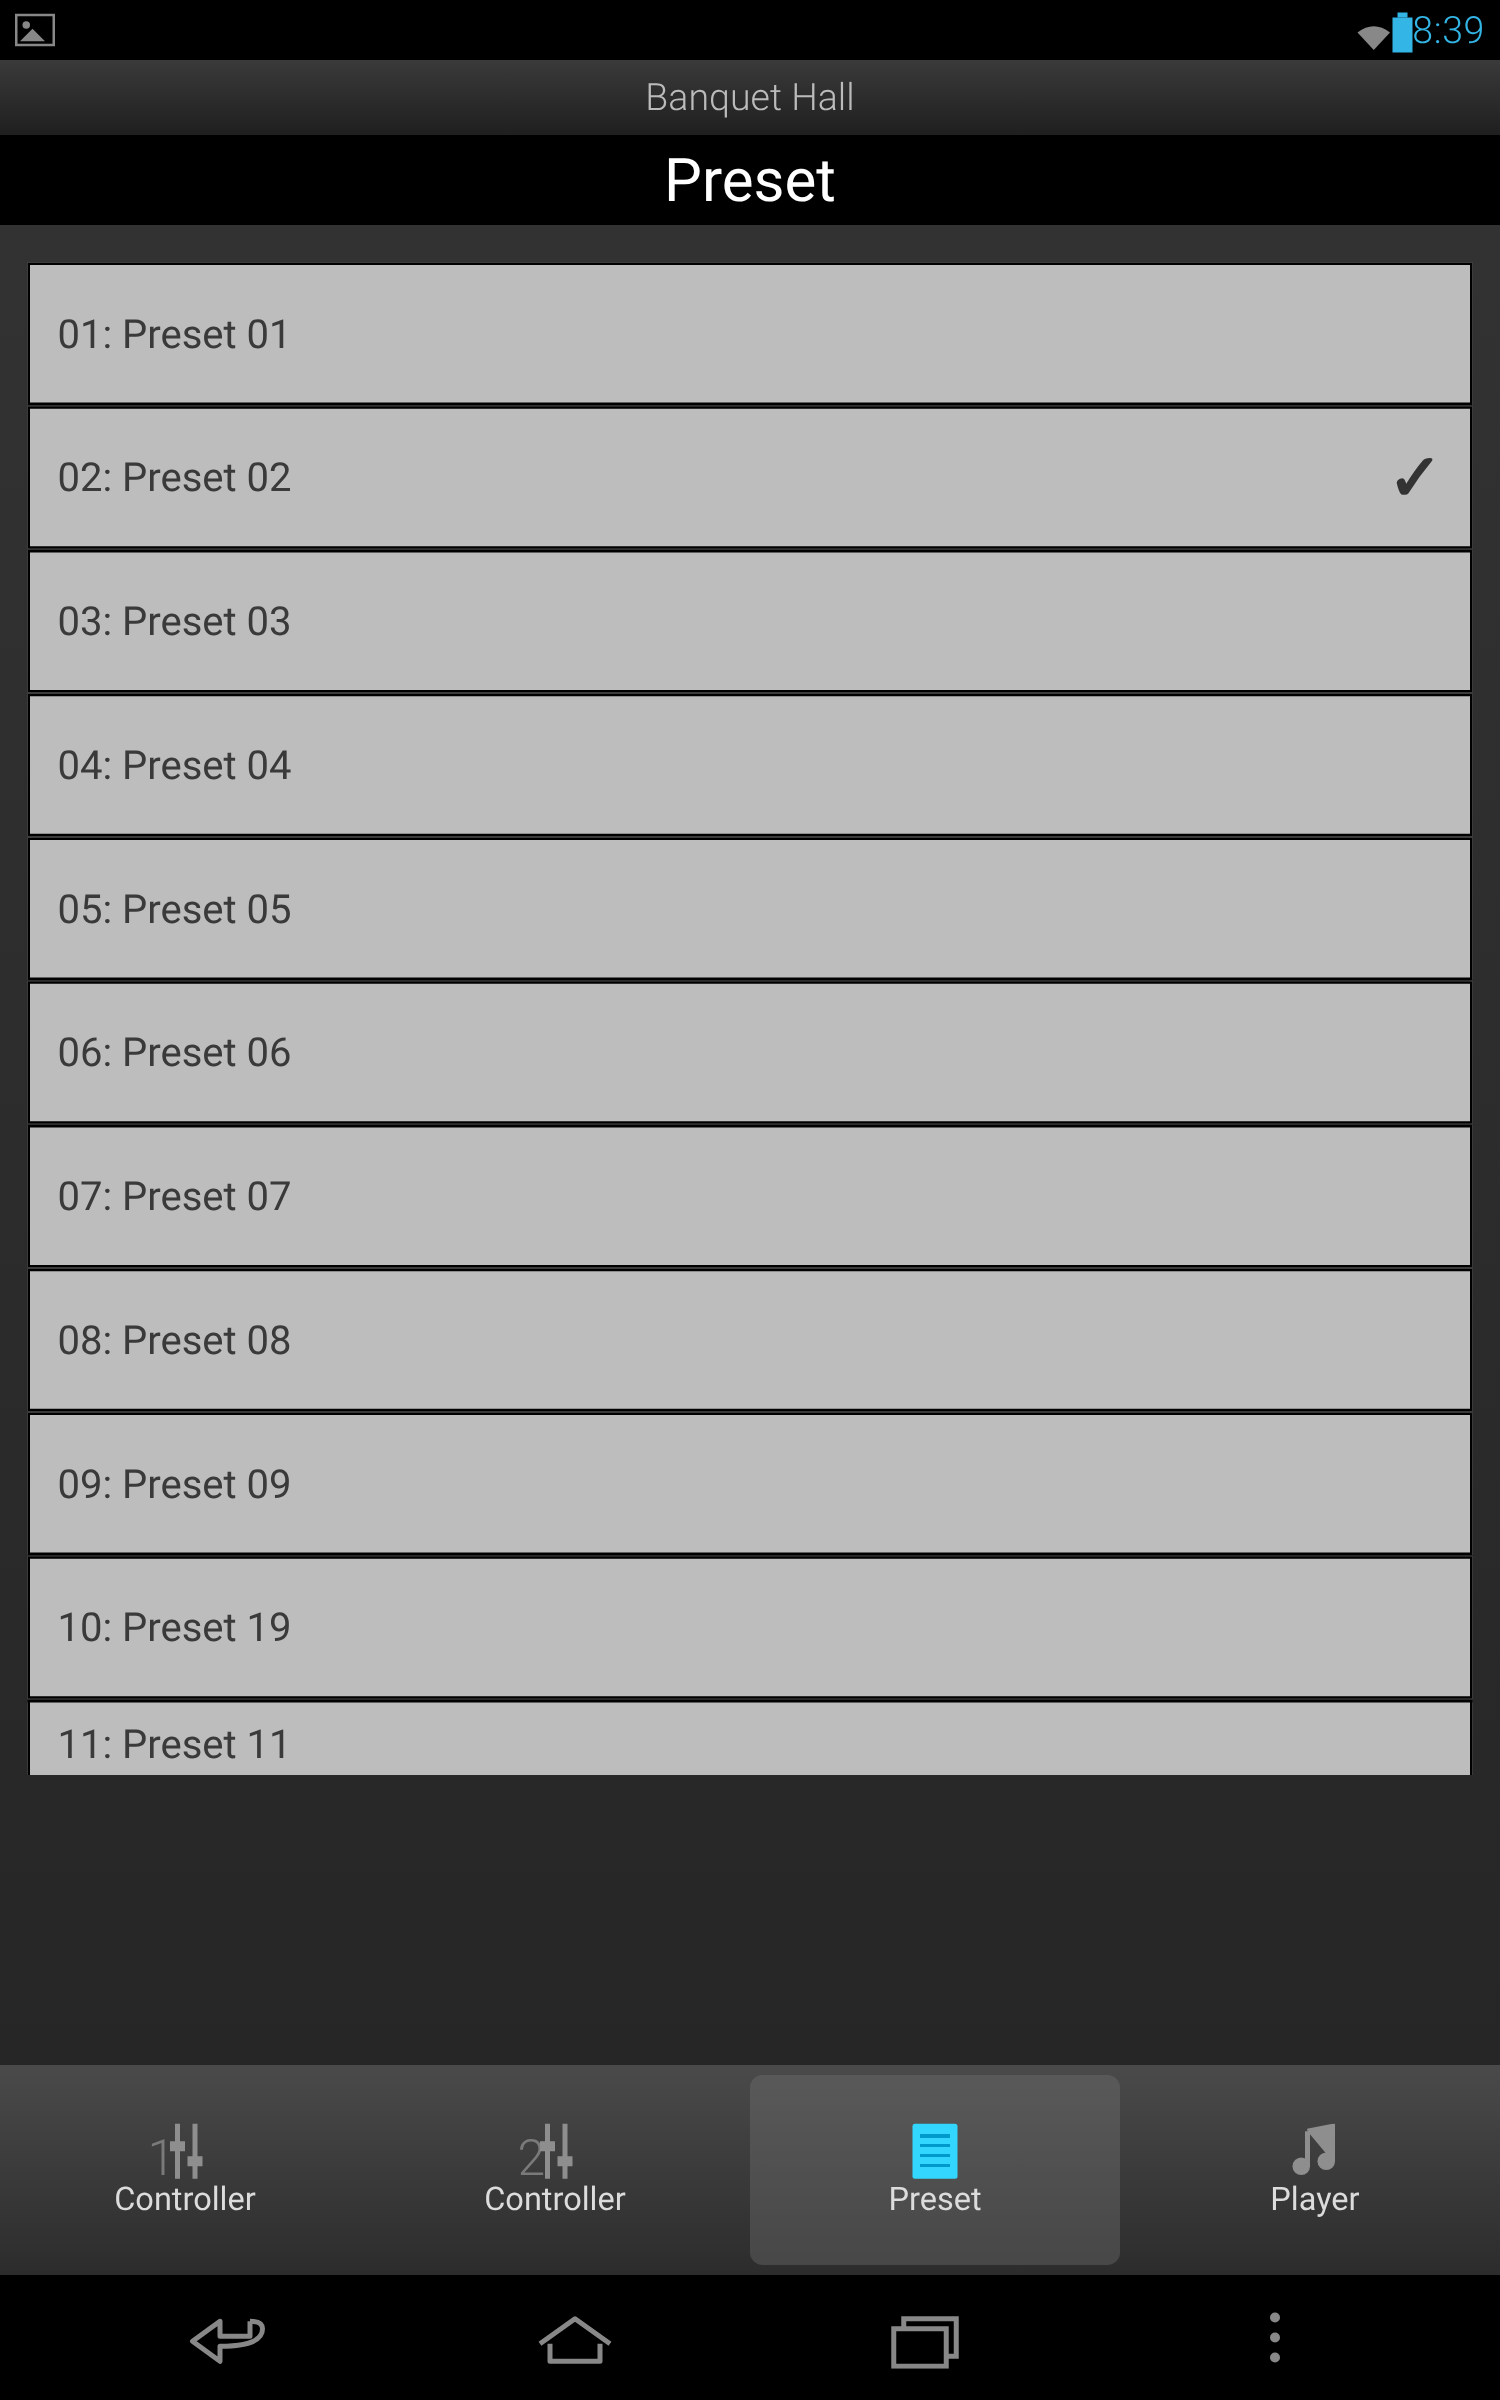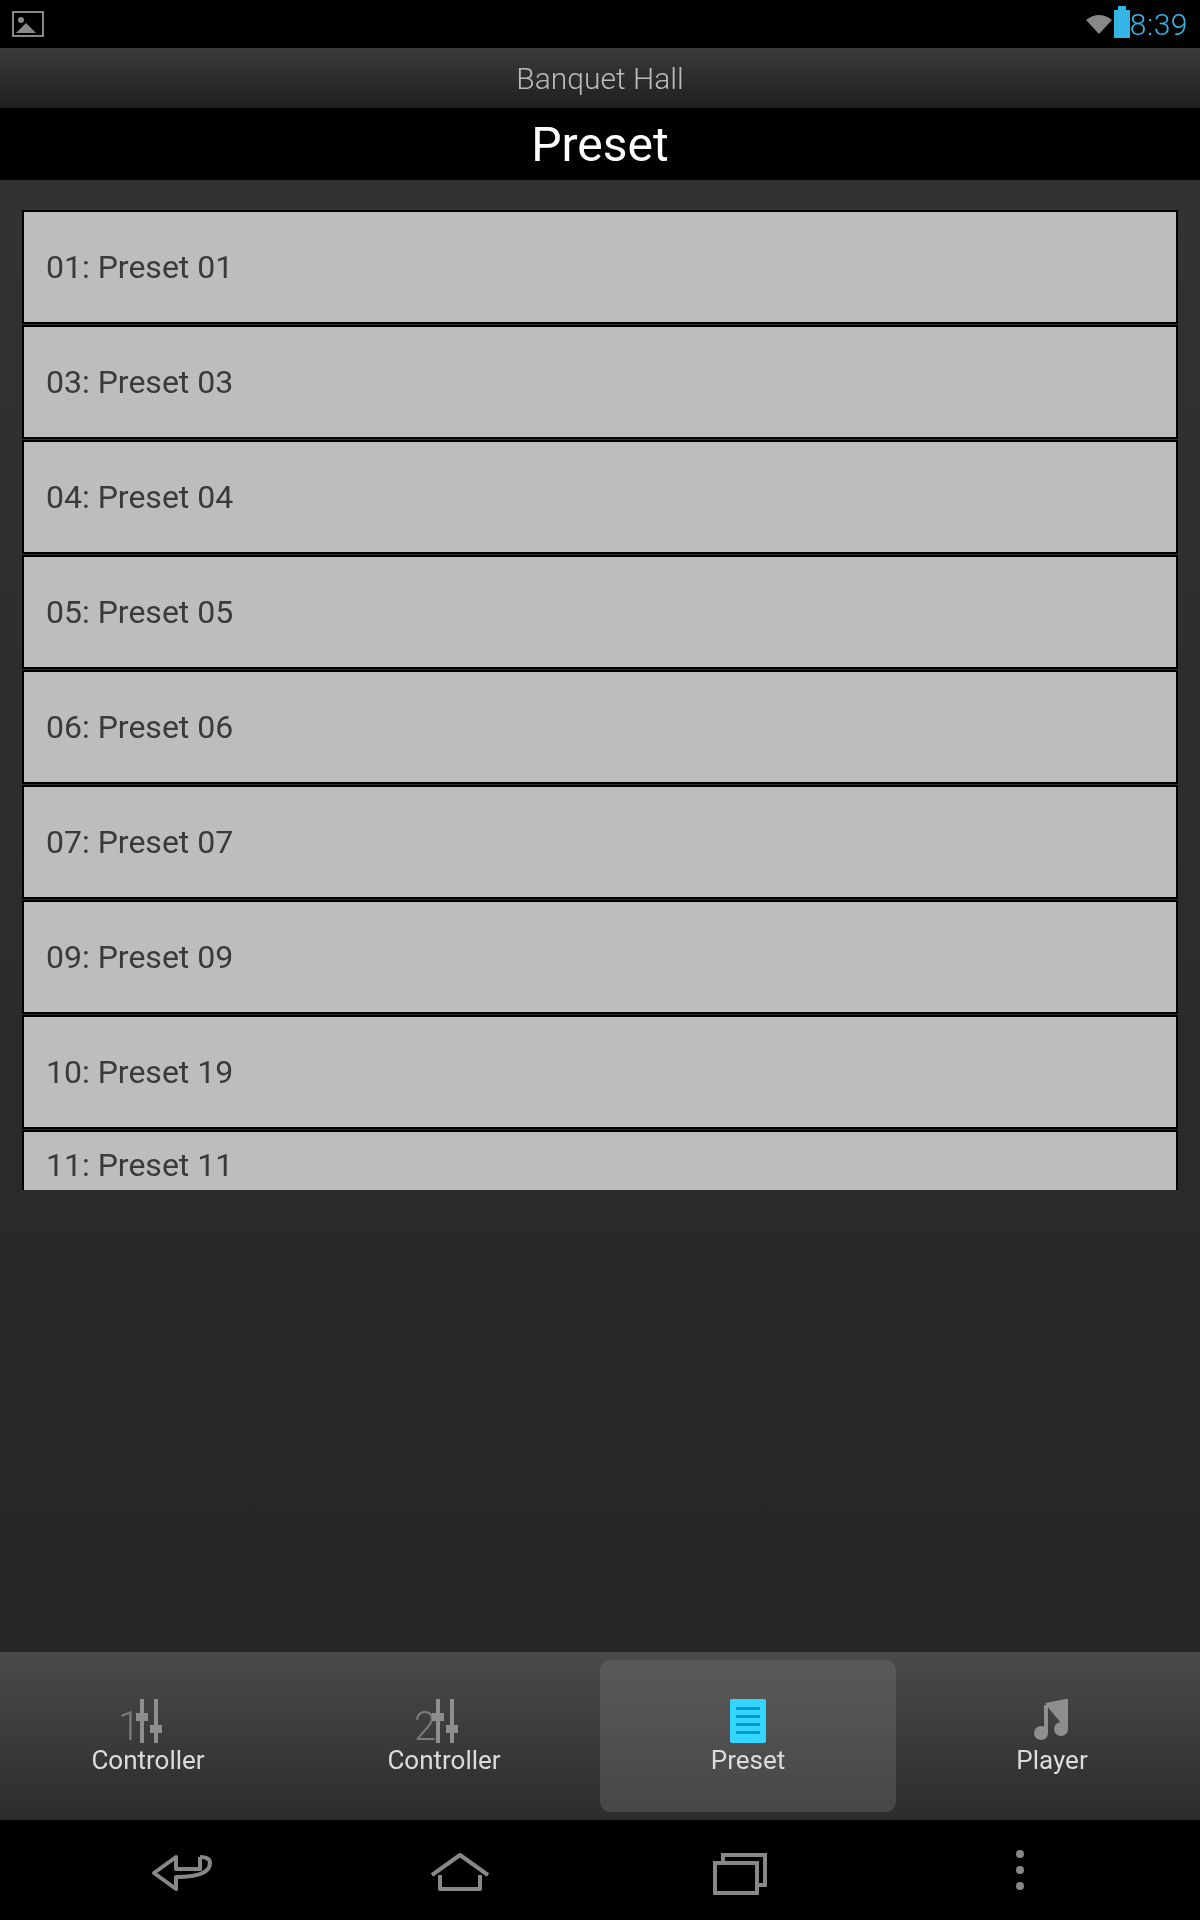--- a/index.html
+++ b/index.html
@@ -2,21 +2,21 @@
 <html><head>
 <meta charset="utf-8">
 <style>
   * { box-sizing: border-box; margin: 0; padding: 0; }
   html, body { width: 1200px; height: 1920px; overflow: hidden; font-family: Roboto, "Helvetica Neue", Arial, sans-serif; background:#000; }
   .device { width:1200px; height:1920px; background:#000; display:flex; flex-direction:column; }
 
   
   .status-bar { height:48px; background:#000; display:flex; align-items:center; justify-content:space-between; padding:0 12px; }
   .status-left { display:flex; align-items:center; gap:10px; }
-  .status-right { display:flex; align-items:center; }
+  .status-right { display:flex; align-items:flex-end; }
   .picture-icon-box { width:32px; height:26px; border:2px solid #888; position:relative; }
   .picture-icon-box::before { content:""; position:absolute; left:4px; top:4px; width:6px; height:6px; border-radius:50%; background:#888; }
   .picture-icon-box::after { content:""; position:absolute; left:2px; bottom:2px; width:0; height:0; border-left:10px solid transparent; border-right:10px solid transparent; border-bottom:10px solid #888; }
   .clock { color:#33b5e5; font-size:30px; font-weight:300; letter-spacing:0.5px; }
   .battery { width:16px; height:28px; background:#33b5e5; position:relative; }
   .battery::before { content:""; position:absolute; top:-4px; left:4px; width:8px; height:4px; background:#33b5e5; }
 
   
   .header-bar { height:60px; background:linear-gradient(#3a3a3a,#1f1f1f); display:flex; align-items:center; justify-content:center; }
   .header-sub { color:#bbb; font-size:30px; font-weight:300; }
@@ -92,33 +92,40 @@
   <div class="title-bar">
     <h1>Preset</h1>
   </div>
 
   <div class="body-wrap">
     <div class="preset-list" id="preset-list">
         <div class="preset-item">
           <span>01: Preset 01</span>
         </div>
         <div class="preset-item">
+          <span>02: Preset 02</span>
+          <span class="check">✓</span>
+        </div>
+        <div class="preset-item">
           <span>03: Preset 03</span>
         </div>
         <div class="preset-item">
           <span>04: Preset 04</span>
         </div>
         <div class="preset-item">
           <span>05: Preset 05</span>
         </div>
         <div class="preset-item">
           <span>06: Preset 06</span>
         </div>
         <div class="preset-item">
           <span>07: Preset 07</span>
+        </div>
+        <div class="preset-item">
+          <span>08: Preset 08</span>
         </div>
         <div class="preset-item">
           <span>09: Preset 09</span>
         </div>
         <div class="preset-item">
           <span>10: Preset 19</span>
         </div>
         <div class="preset-item partial">
           <span>11: Preset 11</span>
         </div>

